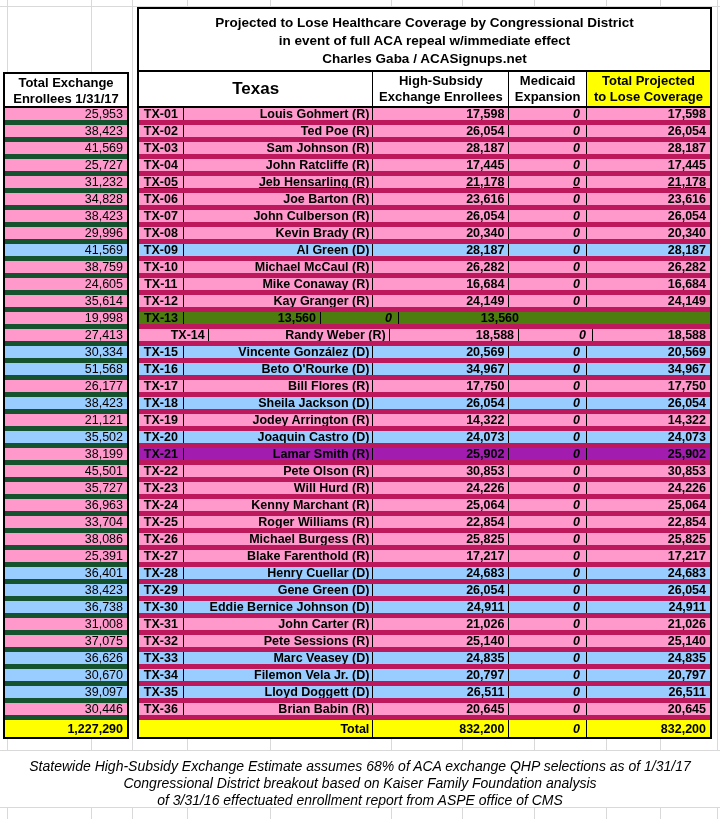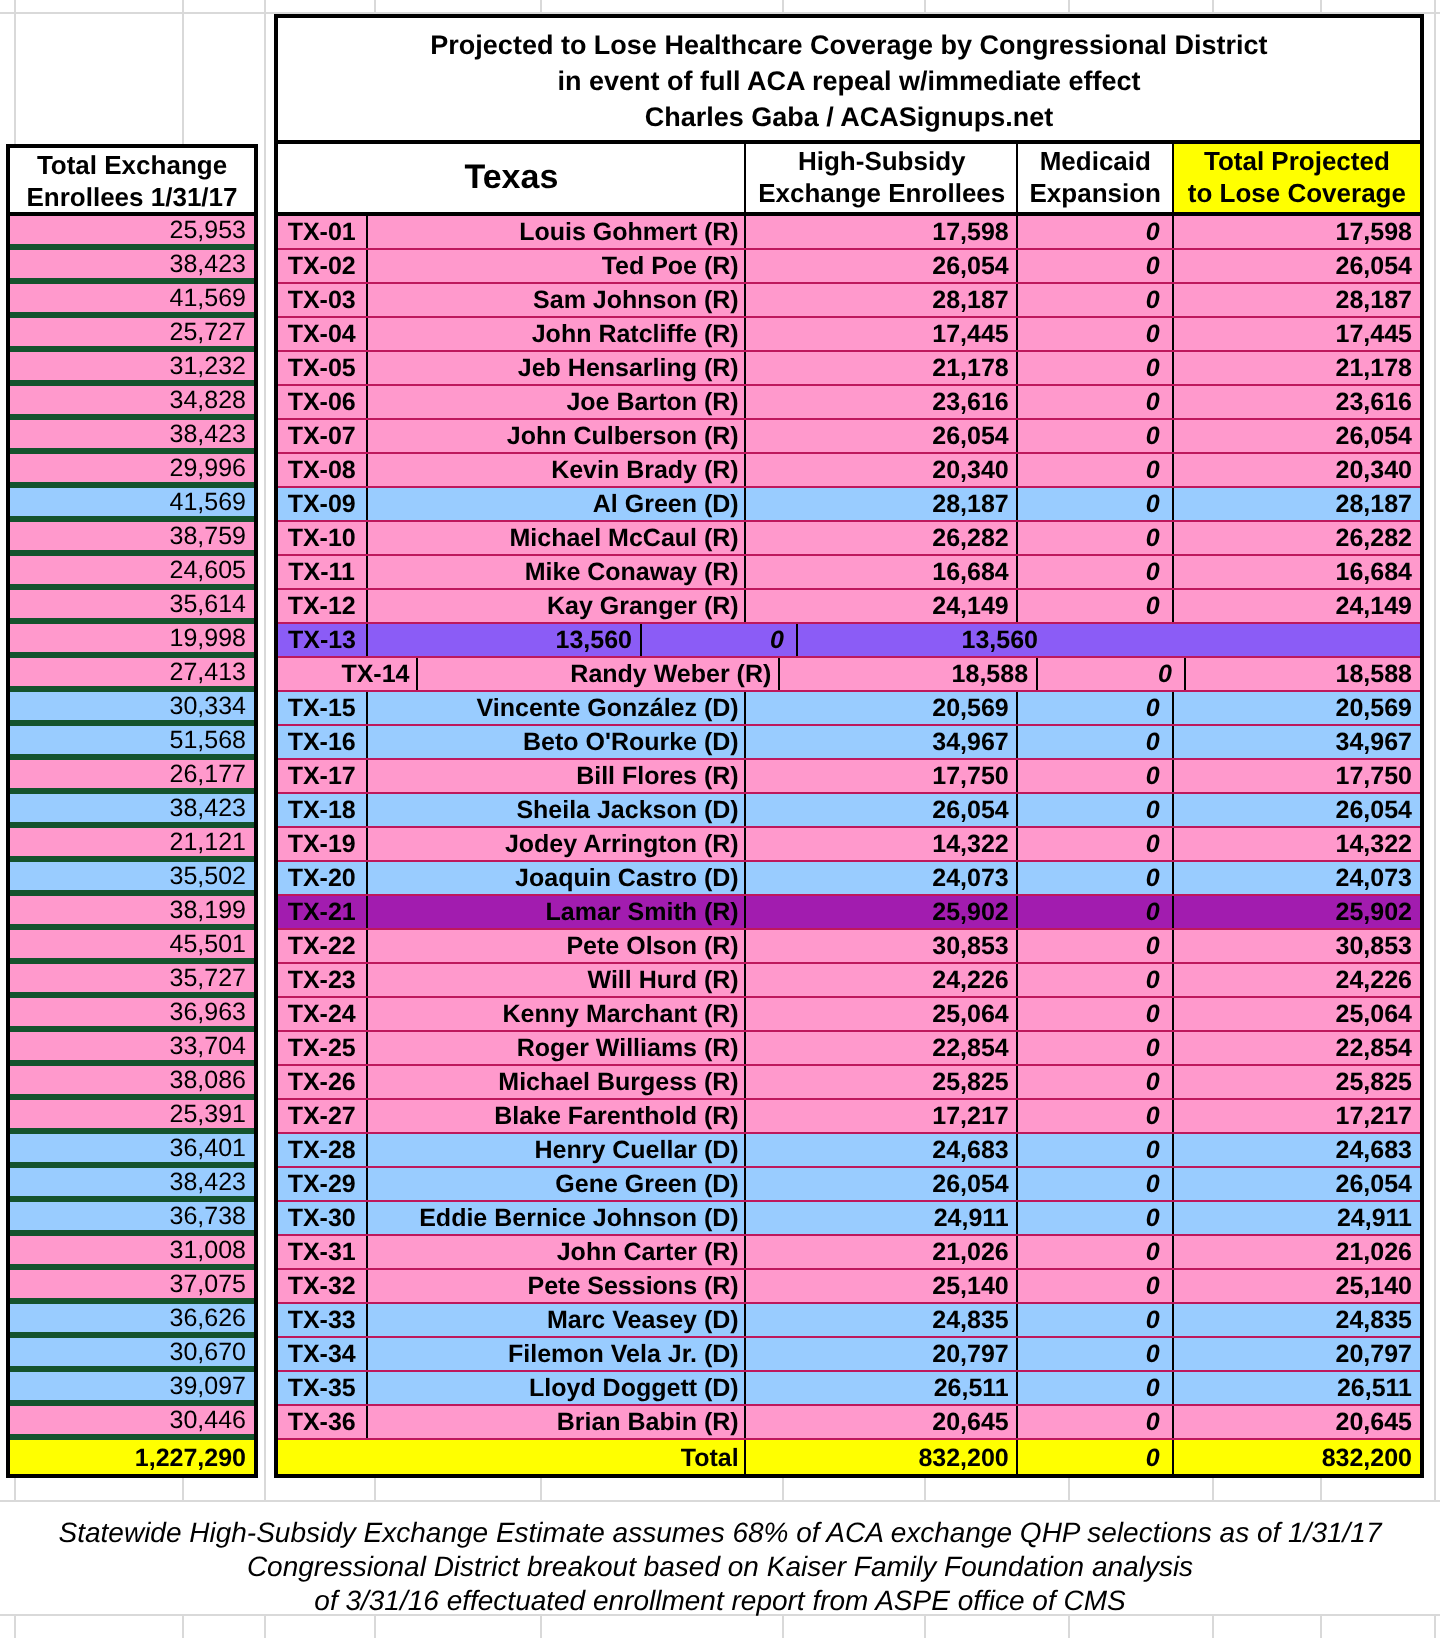--- a/index.html
+++ b/index.html
@@ -14,21 +14,21 @@
   
   .left-table{
     position:absolute;left:3px;top:72px;width:126px;height:667px;
     box-sizing:border-box;border:2px solid #000;background:#fff;
   }
   .lt-header{
     height:34px;box-sizing:border-box;border-bottom:2px solid #000;
     font-weight:bold;font-size:13px;line-height:16px;text-align:center;padding-top:1px;
   }
   .lt-row{
-    height:17px;box-sizing:border-box;border-bottom:3px solid #14532d;
+    height:17px;box-sizing:border-box;border-bottom:5px solid #14532d;
     font-size:12.5px;display:flex;align-items:center;justify-content:flex-end;
     padding-right:4px;
   }
   .lt-total{
     height:17px;box-sizing:border-box;font-weight:bold;font-size:12.5px;
     display:flex;align-items:center;justify-content:flex-end;padding-right:4px;
   }
 
   
   .main-table{
@@ -43,21 +43,21 @@
   .hc{
     box-sizing:border-box;border-right:1px solid #000;
     display:flex;flex-direction:column;justify-content:center;
     text-align:center;font-weight:bold;font-size:13px;line-height:16px;
   }
   .hc-texas{width:236px;font-size:17px;}
   .hc-hs{width:137px;}
   .hc-med{width:78px;}
   .hc-total{width:124px;border-right:none;}
   .mt-row,.mt-total-row{
-    display:flex;height:17px;box-sizing:border-box;border-bottom:1px solid #be185d;
+    display:flex;height:17px;box-sizing:border-box;border-bottom:5px solid #be185d;
     font-size:12.5px;font-weight:bold;
   }
   .mt-total-row{border-bottom:none;}
   .cell{
     box-sizing:border-box;border-right:1px solid #000;
     display:flex;align-items:center;overflow:hidden;white-space:nowrap;
   }
   .c-district{width:45px;justify-content:center;}
   .c-name{width:191px;justify-content:flex-end;padding-right:3px;}
   .c-hs{width:137px;justify-content:flex-end;padding-right:4px;}
@@ -181,21 +181,21 @@
           <div class="cell c-med">0</div>
           <div class="cell c-total">28,187</div>
         </div>
         <div class="mt-row" style="background: rgb(255, 153, 204);">
           <div class="cell c-district">TX-04</div>
           <div class="cell c-name">John Ratcliffe (R)</div>
           <div class="cell c-hs">17,445</div>
           <div class="cell c-med">0</div>
           <div class="cell c-total">17,445</div>
         </div>
-        <div class="mt-row" style="background: rgb(255, 153, 204);">
+        <div class="mt-row" style="background: rgb(255, 153, 204); text-decoration: underline;">
           <div class="cell c-district">TX-05</div>
           <div class="cell c-name">Jeb Hensarling (R)</div>
           <div class="cell c-hs">21,178</div>
           <div class="cell c-med">0</div>
           <div class="cell c-total">21,178</div>
         </div>
         <div class="mt-row" style="background: rgb(255, 153, 204);">
           <div class="cell c-district">TX-06</div>
           <div class="cell c-name">Joe Barton (R)</div>
           <div class="cell c-hs">23,616</div>
@@ -237,21 +237,21 @@
           <div class="cell c-med">0</div>
           <div class="cell c-total">16,684</div>
         </div>
         <div class="mt-row" style="background: rgb(255, 153, 204);">
           <div class="cell c-district">TX-12</div>
           <div class="cell c-name">Kay Granger (R)</div>
           <div class="cell c-hs">24,149</div>
           <div class="cell c-med">0</div>
           <div class="cell c-total">24,149</div>
         </div>
-        <div class="mt-row" style="background: #8b5cf6;">
+        <div class="mt-row" style="background: #4d7c0f;">
           <div class="cell c-district">TX-13</div>
           <div class="cell c-hs">13,560</div>
           <div class="cell c-med">0</div>
           <div class="cell c-total">13,560</div>
         </div>
         <div class="mt-row" style="background: rgb(255, 153, 204); padding-left: 28px;">
           <div class="cell c-district">TX-14</div>
           <div class="cell c-name">Randy Weber (R)</div>
           <div class="cell c-hs">18,588</div>
           <div class="cell c-med">0</div>

